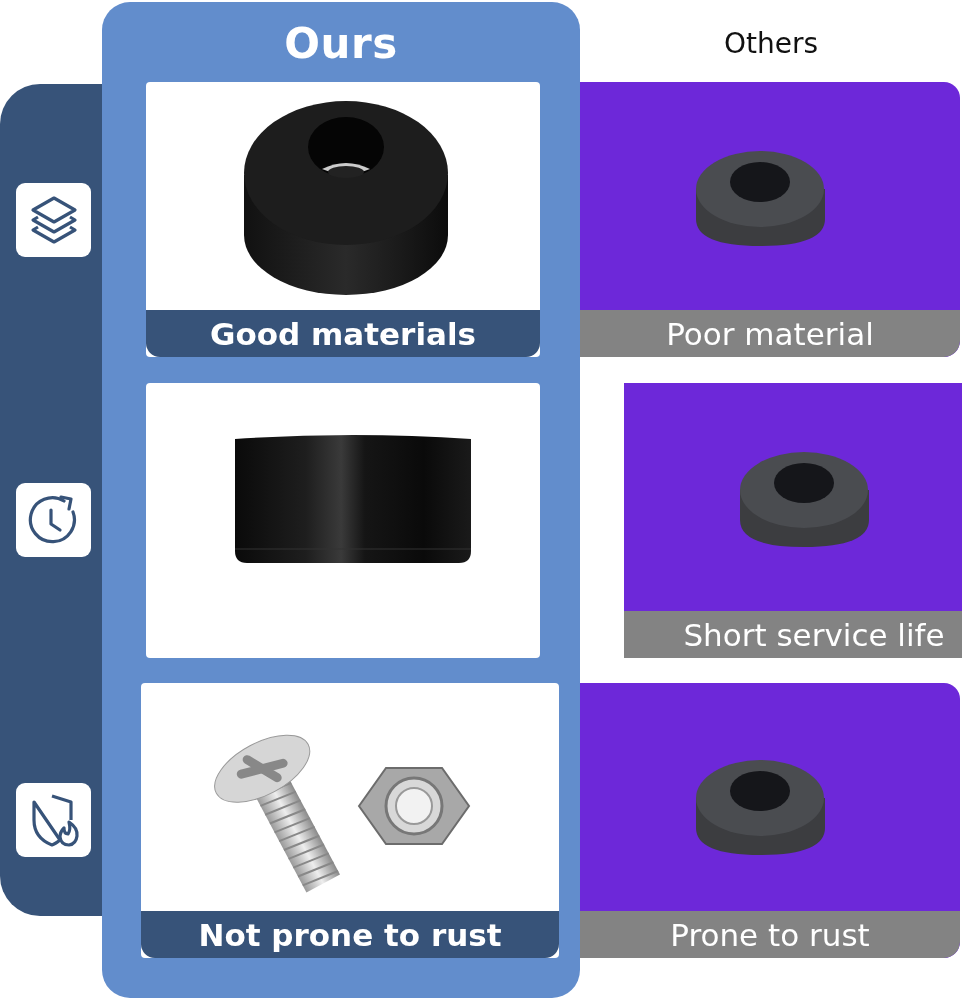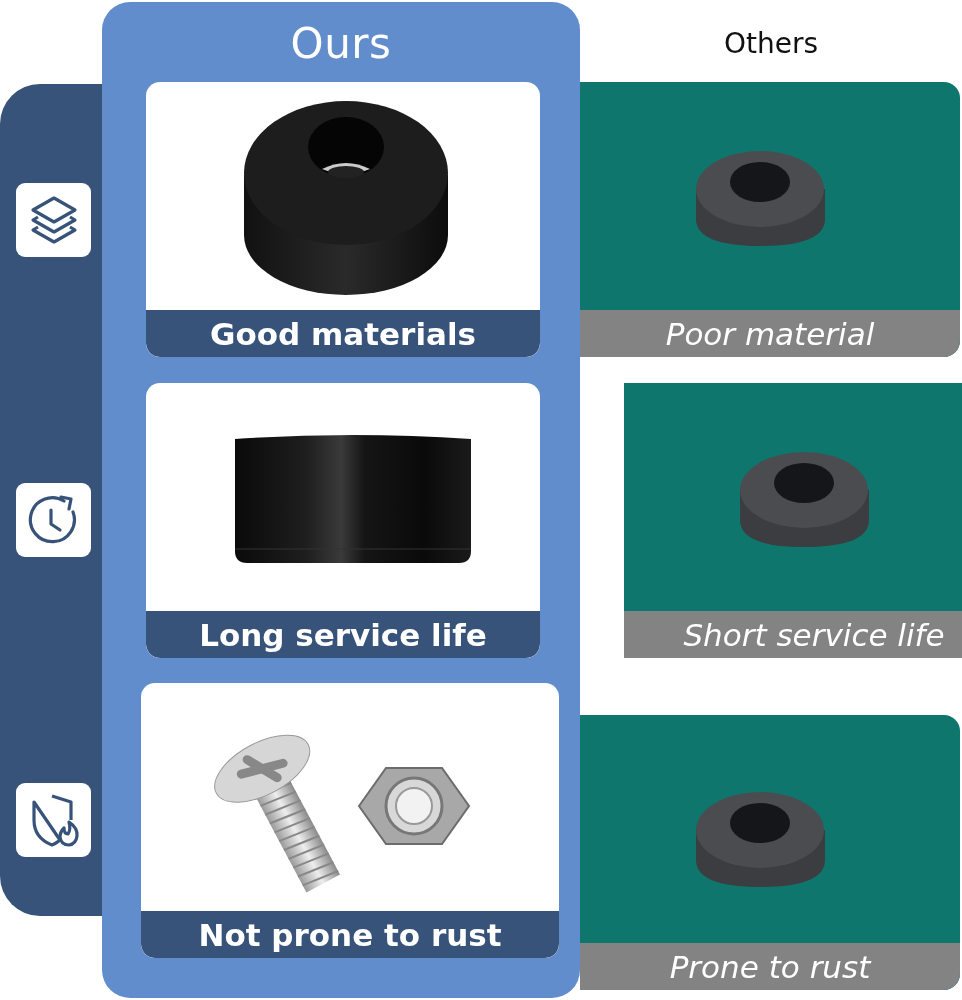--- a/index.html
+++ b/index.html
@@ -6,28 +6,28 @@
   body { width:962px; height:1000px; background:#ffffff; position:relative; overflow:hidden;
          font-family:"DejaVu Sans", sans-serif; }
   .left-panel { position:absolute; left:0; top:84px; width:140px; height:832px; background:#375379;
                 border-radius:40px 0 0 40px; }
   .icon-box { position:absolute; left:16px; width:75px; height:74px; background:#ffffff; border-radius:9px;
               display:flex; align-items:center; justify-content:center; }
   .icon-box svg { width:60px; height:60px; }
   .blue-panel { position:absolute; left:102px; top:2px; width:478px; height:996px; background:#628dcc;
                 border-radius:28px; }
   .ours-title { position:absolute; left:102px; top:14px; width:478px; text-align:center; color:#ffffff;
-                font-weight:normal; font-size:42px; line-height:60px; letter-spacing:0.5px; }
+                font-weight:bold; font-size:42px; line-height:60px; letter-spacing:0.5px; }
   .others-title { position:absolute; left:580px; top:14px; width:382px; text-align:center; color:#111111;
                   font-size:28px; line-height:60px; }
-  .card { position:absolute; background:#ffffff; border-radius:14px; overflow:hidden; }
+  .card { position:absolute; background:#ffffff; border-radius:4px; overflow:hidden; }
   .card .label { position:absolute; left:0; right:0; bottom:0; height:47px; background:#375379; color:#fff;
                  font-weight:bold; font-size:31px; display:flex; align-items:center; justify-content:center;
                  border-radius:0 0 14px 14px; }
-  .rcard { position:absolute; left:580px; width:380px; height:275px; background:#0f766e; border-radius:0 16px 16px 0; overflow:hidden;font-style:italic; }
+  .rcard { position:absolute; left:580px; width:380px; height:275px; background:#6d28d9; border-radius:0 16px 16px 0; overflow:hidden; }
   .rcard .label { position:absolute; left:0; right:0; bottom:0; height:47px; background:#838383; color:#fff;
                   font-size:31px; display:flex; align-items:center; justify-content:center;
                   border-radius:0 0 16px 0; }
   .img { position:absolute; }
 </style>
 </head>
 <body>
 
 <div class="left-panel">
   <div class="icon-box" style="top:99px;">
@@ -82,21 +82,20 @@
           <stop offset="0.3" stop-color="#1e1e1e"></stop>
         <stop offset="0.45" stop-color="#3a3a3a"></stop>
           <stop offset="0.55" stop-color="#151515"></stop>
         <stop offset="0.8" stop-color="#0a0a0a"></stop>
           <stop offset="1" stop-color="#1a1a1a"></stop>
       </linearGradient>
     </defs>
     <path d="M4,6 Q122,-2 240,6 L240,118 Q240,130 228,130 L16,130 Q4,130 4,118 Z" fill="url(#side2)"></path>
     <line x1="4" y1="116" x2="240" y2="116" stroke="#333" stroke-width="1"></line>
   </svg>
-  <div class="label">Long service life</div>
 </div>
 
 <div class="card" style="left:141px; top:683px; width:394px; height:275px;padding-left:24px;">
   <svg class="img" style="left:55px; top:25px;" width="300" height="200" viewBox="0 0 300 200">
     <defs>
       <linearGradient id="steel" x1="0" x2="1">
           <stop offset="0" stop-color="#9a9a9a"></stop>
           <stop offset="0.5" stop-color="#eeeeee"></stop>
           <stop offset="1" stop-color="#8a8a8a"></stop>
         </linearGradient>
@@ -139,20 +138,20 @@
 
 <div class="rcard" style="top:383px;margin-left:44px;">
   <svg class="img" style="left:113px; top:62px;" width="135" height="105" viewBox="0 0 135 105">
     <path d="M3,45 L3,75 Q3,102 67,102 Q132,102 132,75 L132,45 Z" fill="#3c3d40"></path>
     <ellipse cx="67" cy="45" rx="64" ry="38" fill="#4a4c50"></ellipse>
     <ellipse cx="67" cy="38" rx="30" ry="20" fill="#15161a"></ellipse>
   </svg>
   <div class="label">Short service life</div>
 </div>
 
-<div class="rcard" style="top:683px;margin-top:32px;">
+<div class="rcard" style="top:683px;">
   <svg class="img" style="left:113px; top:70px;" width="135" height="105" viewBox="0 0 135 105">
     <path d="M3,45 L3,75 Q3,102 67,102 Q132,102 132,75 L132,45 Z" fill="#3c3d40"></path>
     <ellipse cx="67" cy="45" rx="64" ry="38" fill="#4a4c50"></ellipse>
     <ellipse cx="67" cy="38" rx="30" ry="20" fill="#15161a"></ellipse>
   </svg>
   <div class="label">Prone to rust</div>
 </div>
 
 </body></html>

